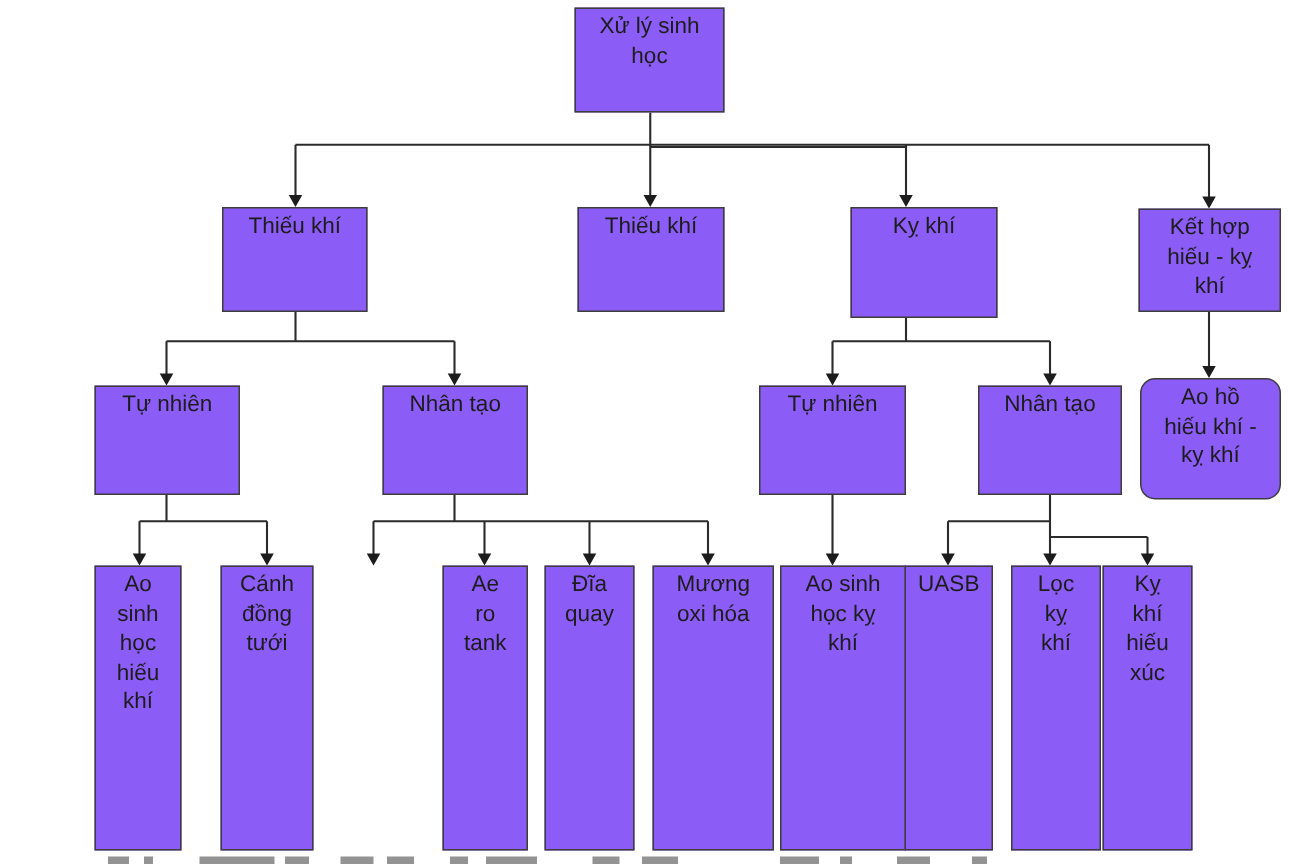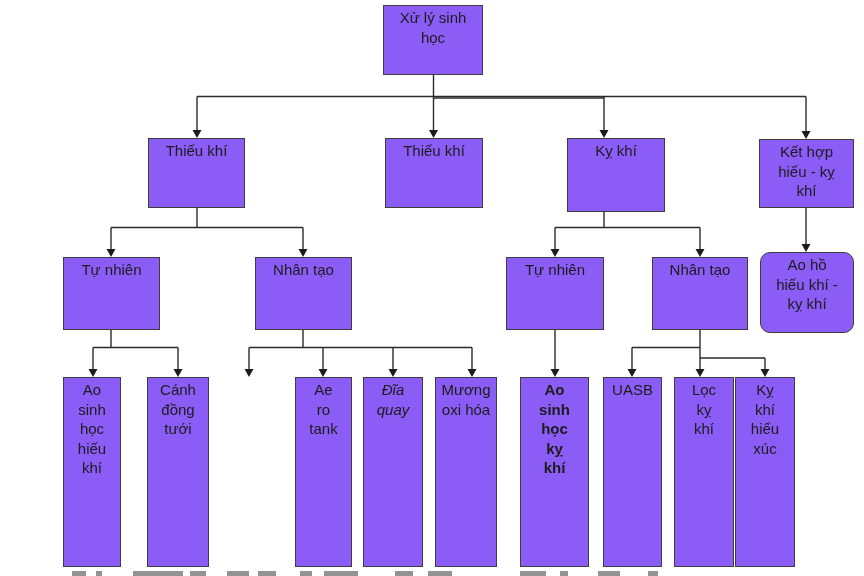--- a/index.html
+++ b/index.html
@@ -48,23 +48,23 @@
   .n-l3-1   { left:255px; top:257px; width:97px;  height:73px; }
   .n-l3-2   { left:506px; top:257px; width:98px;  height:73px; }
   .n-l3-3   { left:652px; top:257px; width:96px;  height:73px; }
   .n-l3-4   { left:760px; top:252px; width:94px;  height:81px;border-radius:10px; }
   
   .n-leaf   { top:377px; height:190px; }
   .n-lf-0   { left:63px;  width:58px; }
   .n-lf-1   { left:147px; width:62px; }
   .n-lf-2   { left:219px; width:63px; }
   .n-lf-3   { left:295px; width:57px; }
-  .n-lf-4   { left:363px; width:60px;font-style:italic; }
-  .n-lf-5   { left:435px; width:62px; }
-  .n-lf-6   { left:520px; width:69px;font-weight:bold; }
+  .n-lf-4   { left:363px; width:60px; }
+  .n-lf-5   { left:435px; width:81px; }
+  .n-lf-6   { left:520px; width:84px; }
   .n-lf-7   { left:603px; width:59px; }
   .n-lf-8   { left:674px; width:60px; }
   .n-lf-9   { left:735px; width:60px; }
   
   .caption-remnant {
     position: absolute;
     top: 570px;
     left: 0;
     width: 864px;
     height: 6px;

